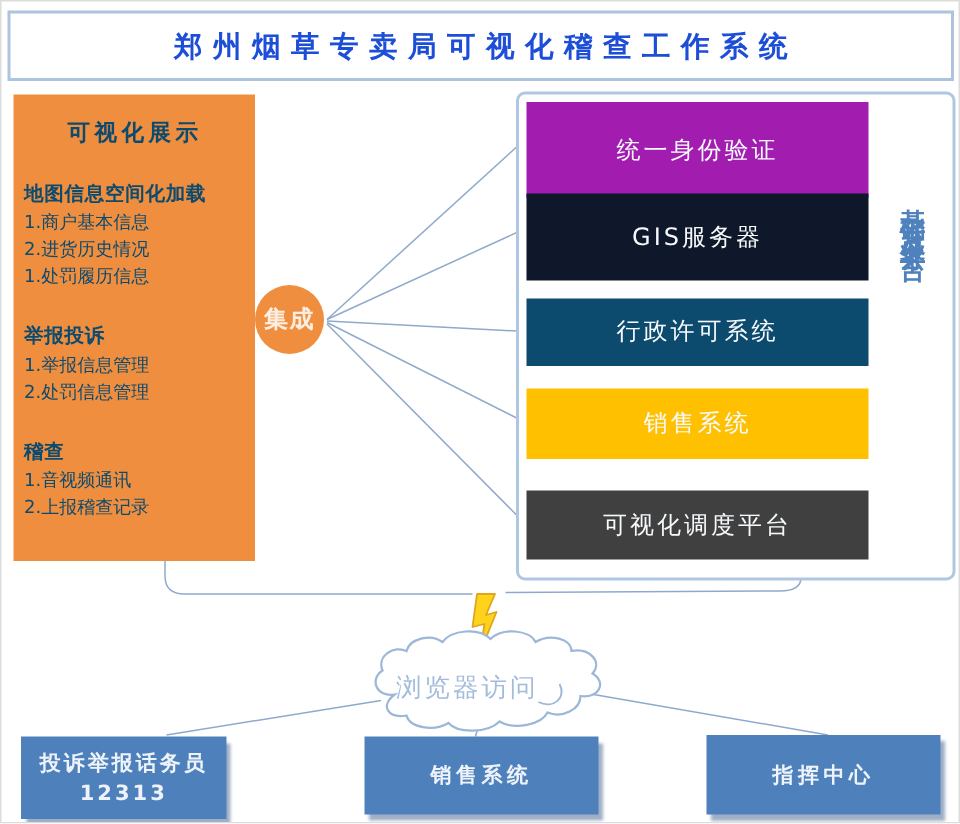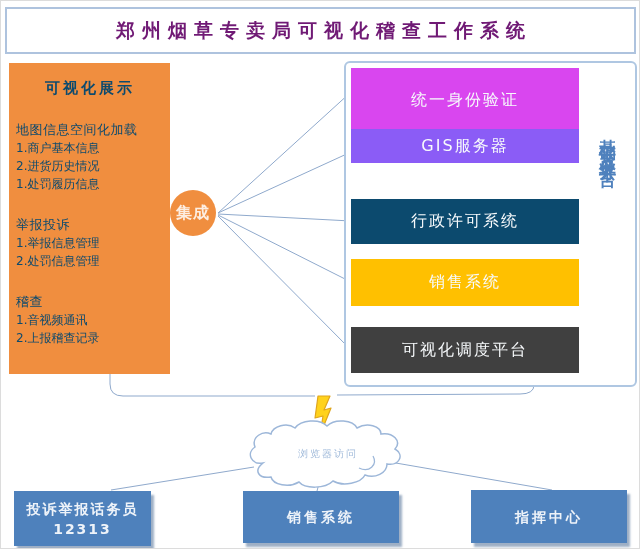--- a/index.html
+++ b/index.html
@@ -10,33 +10,33 @@
   }
   
   .title-box{
     position:absolute;left:4px;top:6px;width:627px;height:43px;
     border:2px solid #aec3de;background:#fff;
     display:flex;align-items:center;justify-content:center;
   }
   .title-box span{
     font-family:"DejaVu Serif","Liberation Serif",serif;
     font-weight:bold;font-size:19px;letter-spacing:7px;padding-left:7px;
-    color:#701a75;white-space:nowrap;
+    color:#1d4ed8;white-space:nowrap;
   }
   
   .left-panel{
     position:absolute;left:8px;top:62px;width:161px;height:311px;
     background:#f08e3f;color:#0c4a6e;box-sizing:border-box;padding:14px 6px 0 7px;
   }
   .left-panel .panel-title{
     text-align:center;font-size:15px;font-weight:bold;letter-spacing:3px;margin:2px 0 0 0;
   }
   .lp-section{margin-top:23px;font-size:12px;line-height:18px;}
   .lp-section:first-of-type{margin-top:27px;}
-  .lp-header{font-size:13px;font-weight:normal;letter-spacing:.5px;}
+  .lp-header{font-size:13px;font-weight:bold;letter-spacing:.5px;}
   
   .integration{
     position:absolute;left:169px;top:189px;width:46px;height:46px;border-radius:50%;
     background:#f08e3f;display:flex;align-items:center;justify-content:center;
     font-size:16px;font-weight:bold;color:rgba(255,255,255,.85);letter-spacing:1px;
   }
   
   .right-panel{
     position:absolute;left:343px;top:60px;width:289px;height:322px;
     border:2px solid #afc7e2;border-radius:6px;background:#fff;
@@ -48,22 +48,22 @@
   }
   .side-label{
     position:absolute;left:596px;top:124px;height:196px;
     writing-mode:vertical-rl;text-orientation:upright;
     font-size:17px;font-weight:bold;color:#4f81bd;letter-spacing:4px;
   }
   
   svg.overlay{position:absolute;left:0;top:0;width:638px;height:547px;pointer-events:none;}
   
   .cloud-label{
-    position:absolute;left:263px;top:446px;width:128px;text-align:center;
-    font-size:10px;color:#a3bcdb;letter-spacing:2px;white-space:nowrap;
+    position:absolute;left:263px;top:446px;width:128px;text-align:left;
+    font-size:17px;color:#a3bcdb;letter-spacing:2px;white-space:nowrap;
   }
   
   .bottom-node{
     position:absolute;background:#4e81bc;color:#eef3f9;
     display:flex;flex-direction:column;align-items:center;justify-content:center;
     box-shadow:3px 4px 2px rgba(79,110,150,.55);
     font-size:14px;font-weight:bold;letter-spacing:2px;line-height:20px;white-space:nowrap;
   }
   .bn-1{left:13px;top:490px;width:137px;height:55px;}
   .bn-2{left:242px;top:490px;width:156px;height:52px;letter-spacing:3px;}
@@ -129,22 +129,22 @@
       <div class="lp-header">稽查</div>
       <div>1.音视频通讯</div>
       <div>2.上报稽查记录</div>
     </div>
   </div>
 
   <div class="integration">集成</div>
 
   <div class="right-panel"></div>
 
-  <div class="sys-box" style="top: 67px; height: 64px; background-color: #d946ef;">统一身份验证</div>
-  <div class="sys-box" style="top: 128px; height: 34px; background-color: #8b5cf6;">GIS服务器</div>
+  <div class="sys-box" style="top: 67px; height: 64px; background-color: #a21caf;">统一身份验证</div>
+  <div class="sys-box" style="top: 128px; height: 58px; background-color: #0f172a;">GIS服务器</div>
   <div class="sys-box" style="top: 198px; height: 45px; background-color: #0c4a6e;">行政许可系统</div>
   <div class="sys-box" style="top: 258px; height: 47px; background-color: rgb(255, 192, 0);">销售系统</div>
   <div class="sys-box" style="top: 326px; height: 46px; background-color: #404040;">可视化调度平台</div>
 
   <div class="side-label">基础平台及业务平台</div>
 
   <div class="cloud-label">浏览器访问</div>
 
   <div class="bottom-node bn-1">
     <div>投诉举报话务员</div>

